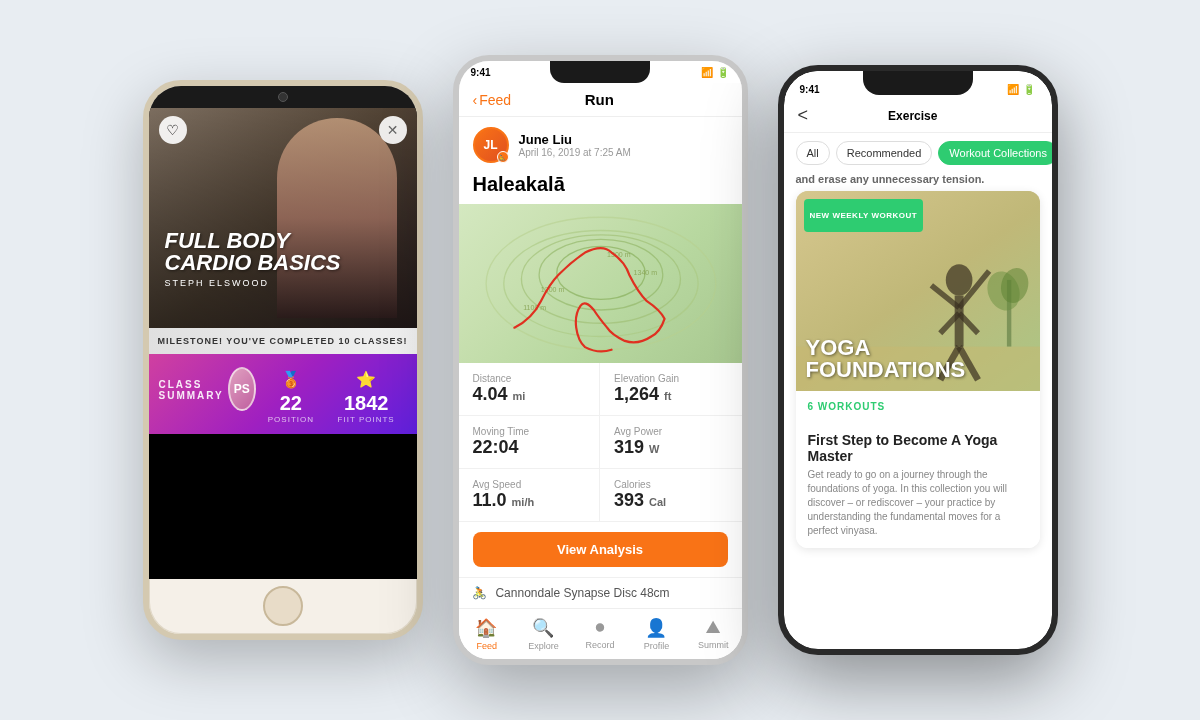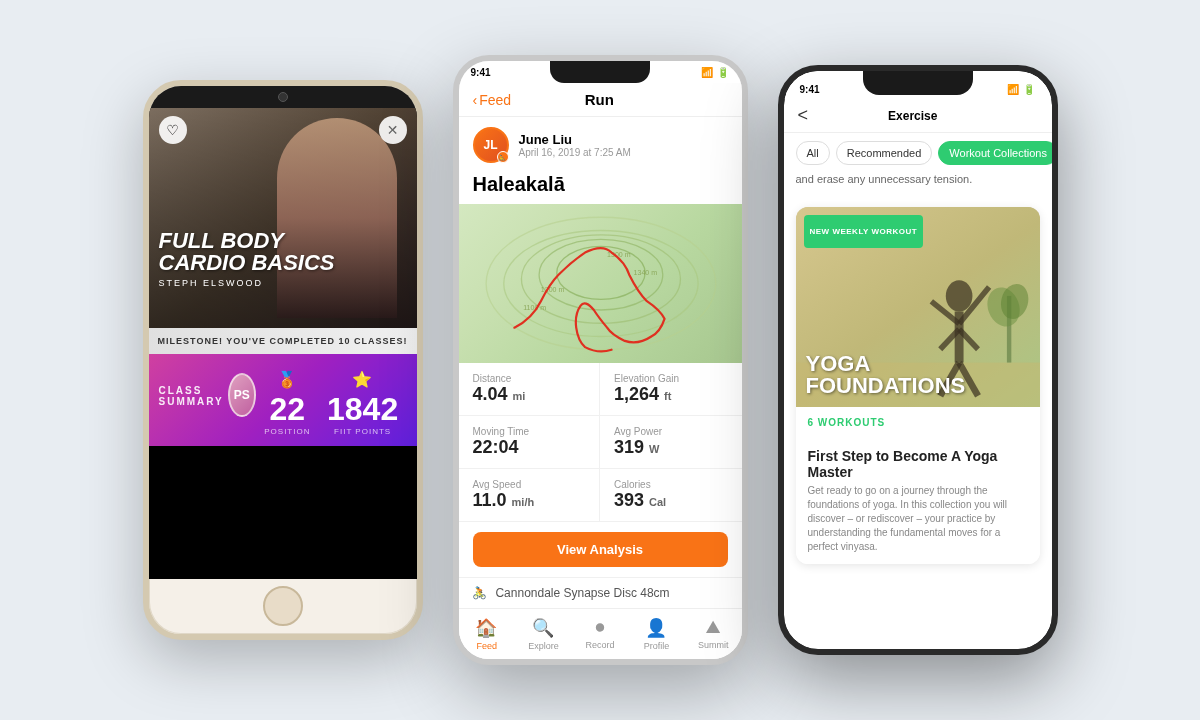--- a/index.html
+++ b/index.html
@@ -109,21 +109,21 @@
       width: 28px; height: 28px;
       background: rgba(255,255,255,0.9);
       border-radius: 50%;
       display: flex; align-items: center; justify-content: center;
       font-size: 14px;
       z-index: 5;
       color: #666;
     }
     .p1-title-text {
       position: absolute;
-      bottom: 40px; left: 10px; right: 10px;
+      bottom: 40px; left: 16px; right: 10px;
       z-index: 5;
     }
     .p1-title-main {
       color: white;
       font-size: 22px;
       font-weight: 900;
       line-height: 1.0;
       text-shadow: 1px 1px 3px rgba(0,0,0,0.5);
       font-style: italic;
     }
@@ -178,21 +178,21 @@
       display: flex;
       flex-direction: column;
       align-items: center;
     }
     .p1-stat-icon {
       font-size: 16px;
       margin-bottom: 4px;
     }
     .p1-stat-value {
       color: white;
-      font-size: 32px;
+      font-size: 20px;
       font-weight: 900;
       line-height: 1;
     }
     .p1-stat-label {
       color: rgba(255,255,255,0.7);
       font-size: 8px;
       letter-spacing: 1px;
       margin-top: 2px;
     }
 
@@ -421,23 +421,24 @@
       background: white;
       color: #333;
       white-space: nowrap;
     }
     .p3-filter-btn.active {
       background: #2ecc71;
       color: white;
       border-color: #2ecc71;
     }
     .p3-teaser-text {
-      padding: 0 12px 22px;
+      padding: 0 12px 6px;
       font-size: 11px;
       color: #666;
+      font-weight: bold;
     }
     .p3-card {
       margin: 0 12px 10px;
       border-radius: 12px;
       overflow: hidden;
       box-shadow: 0 2px 10px rgba(0,0,0,0.1);
       position: relative;
     }
     .p3-card-badge {
       position: absolute;

